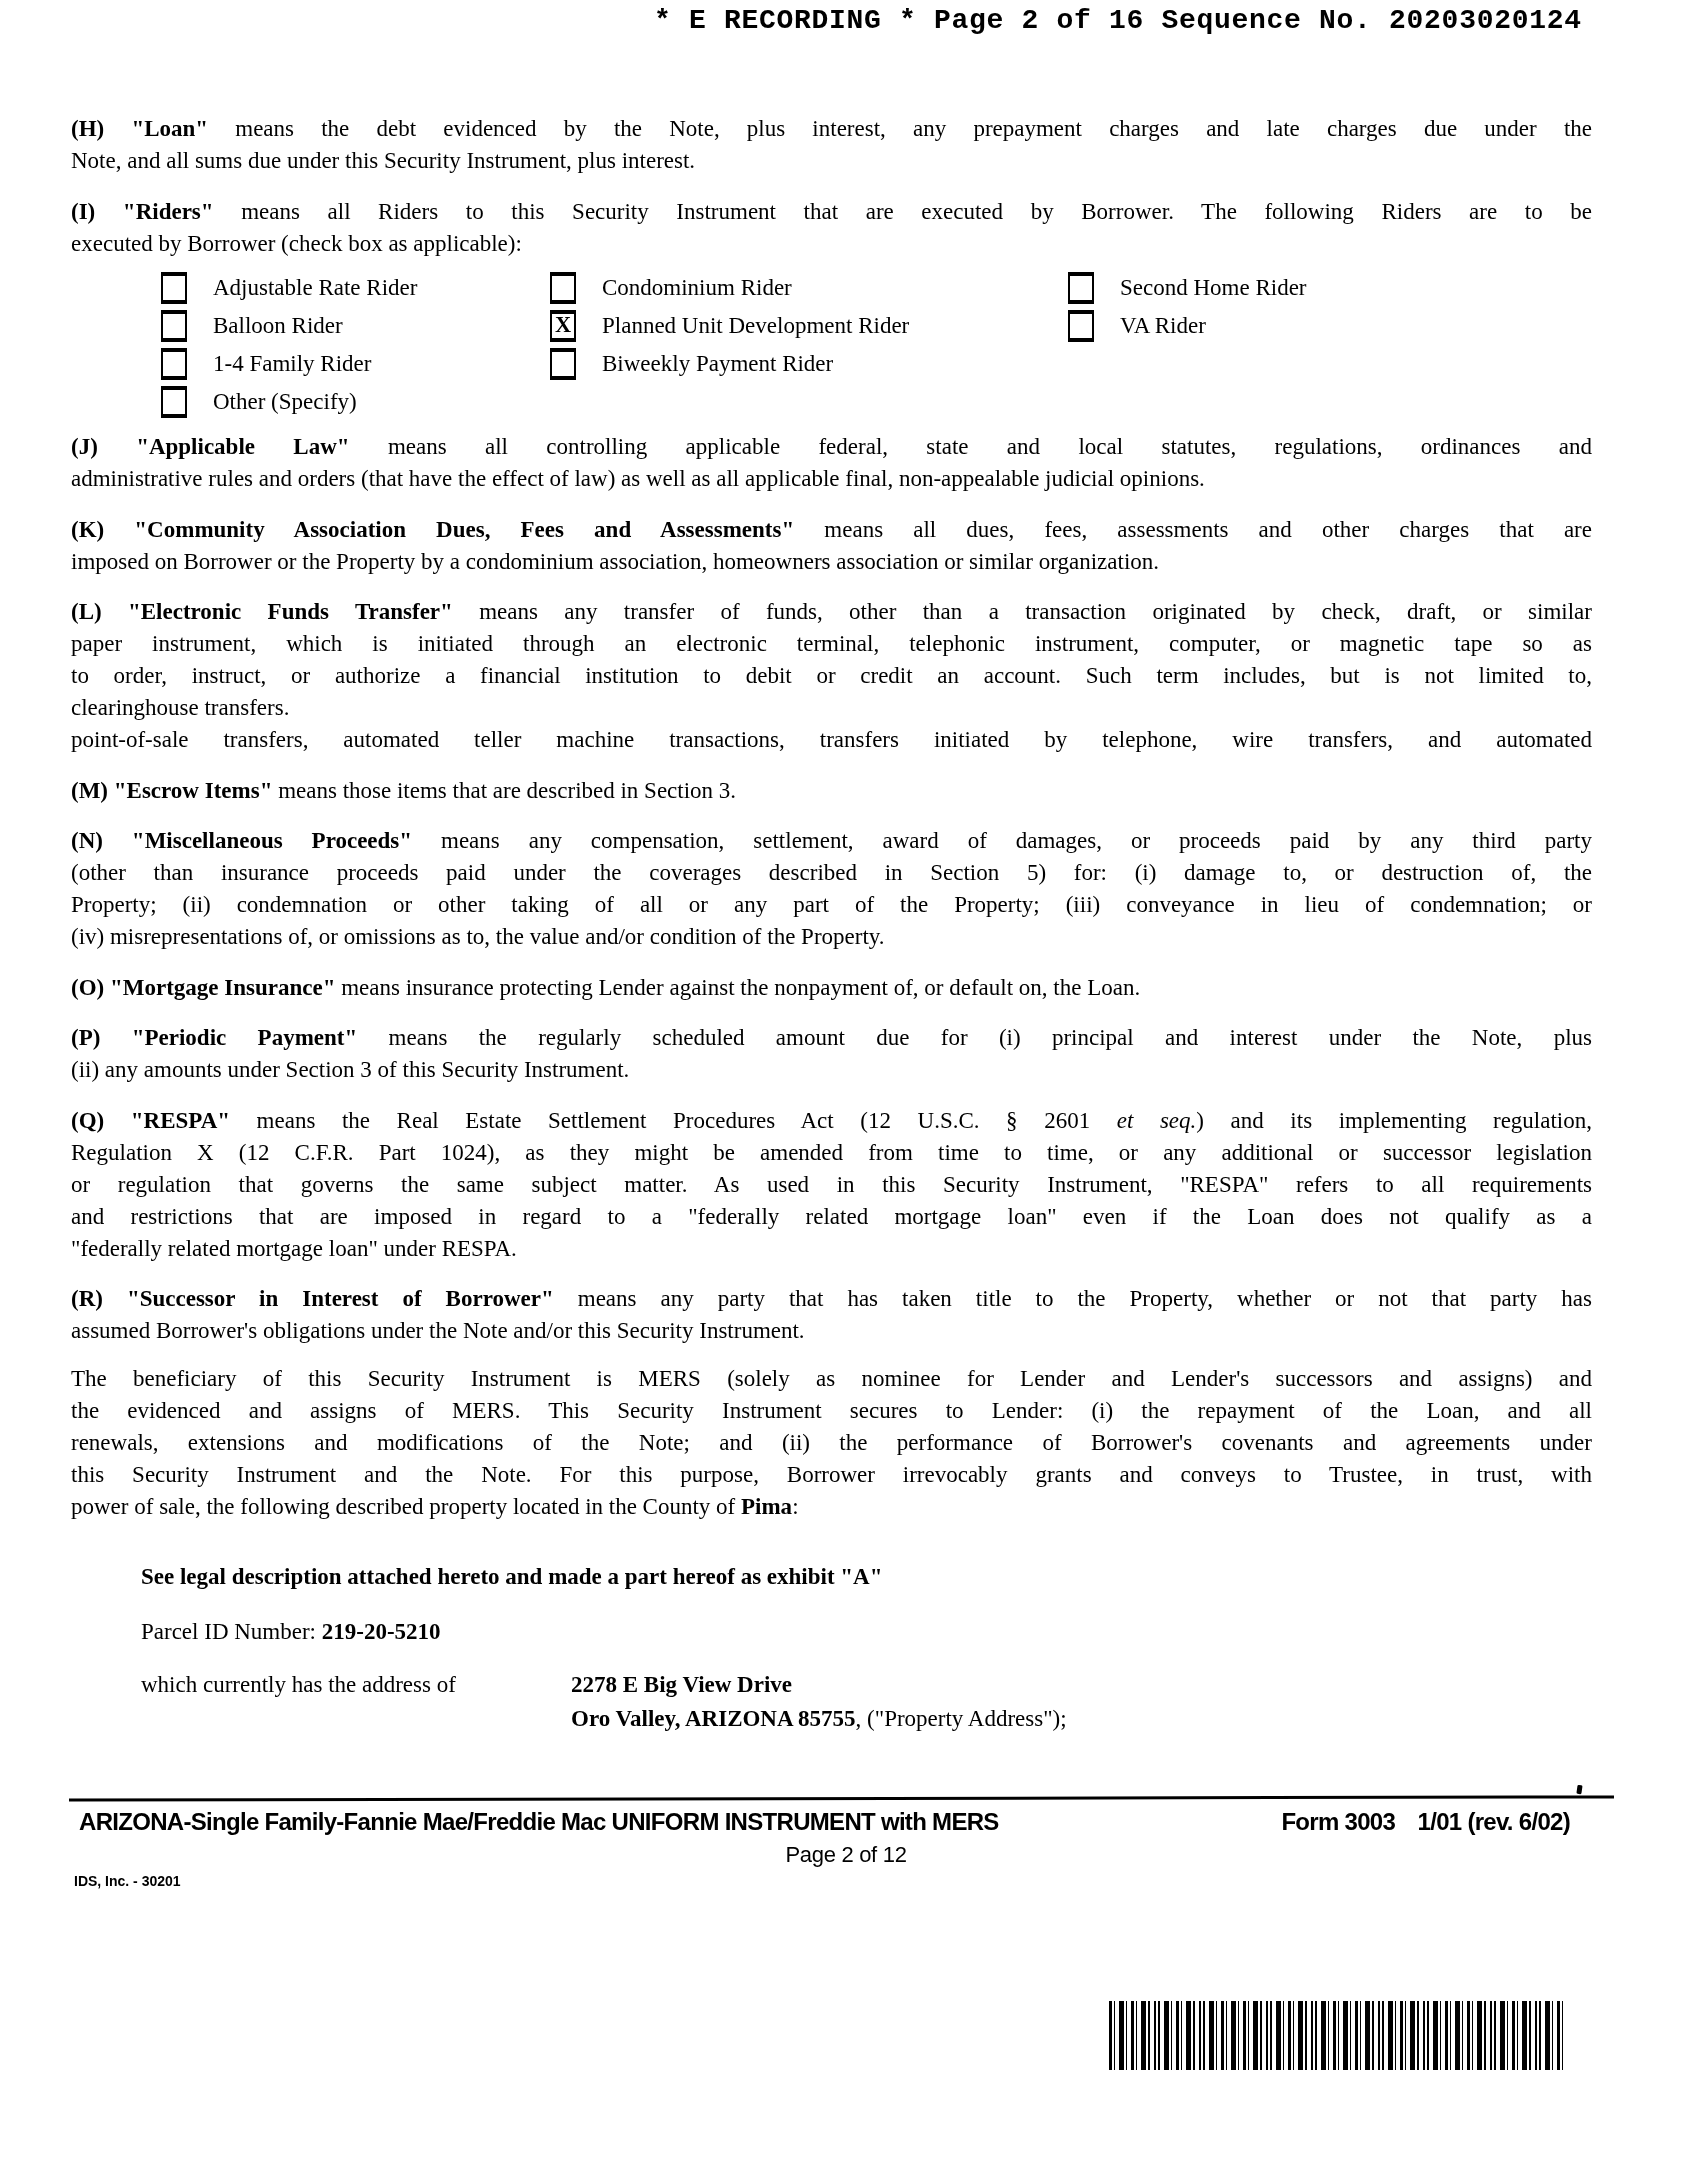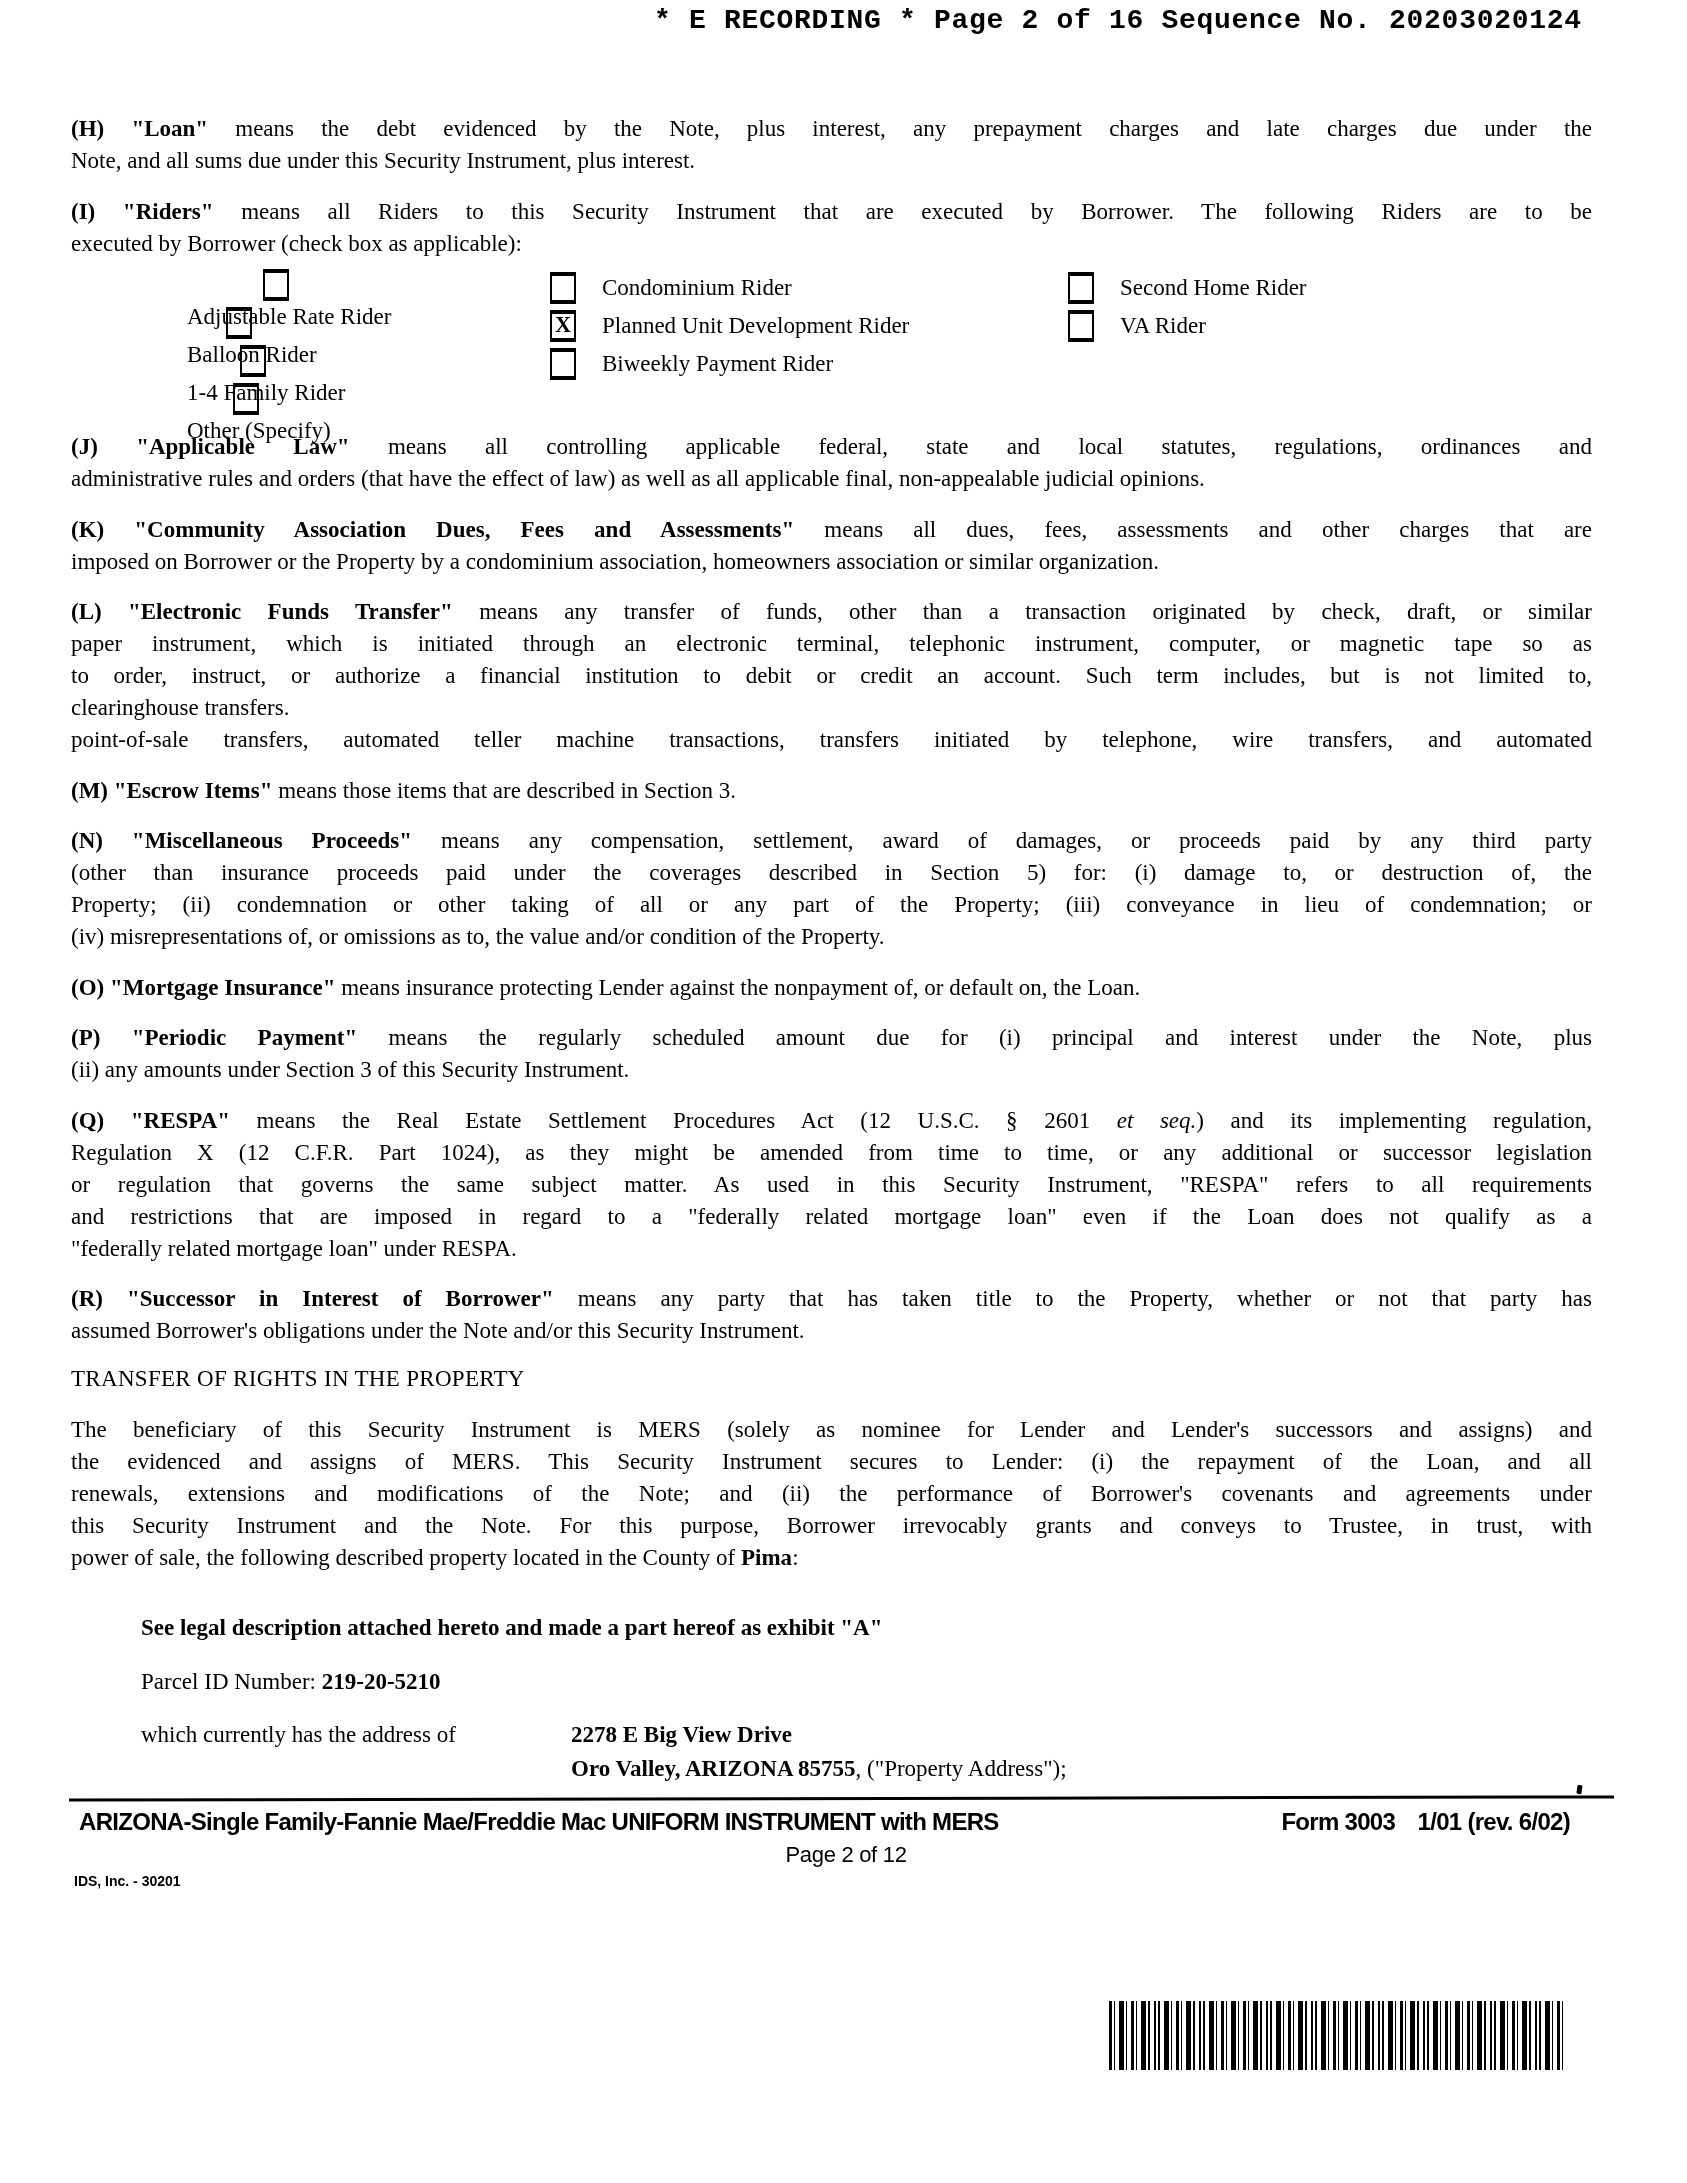--- a/index.html
+++ b/index.html
@@ -15,21 +15,21 @@
   .para{margin-bottom:18.5px;}
   .para.tight{margin-bottom:9.2px;}
   .para.preheading{margin-bottom:16px;}
   b{font-weight:700;}
   i{font-style:italic;}
 
   
   .riders{margin-bottom:10.5px;}
   .rrow{position:relative;height:38px;}
   .rcell{position:absolute;top:0;height:38px;display:flex;align-items:center;}
-  .rcell.c1{left:90px;flex-direction:column;} .rcell.c2{left:479px;} .rcell.c3{left:997px;}
+  .rcell.c1{left:90px;} .rcell.c2{left:479px;} .rcell.c3{left:997px;}
   .cbox{display:inline-block;box-sizing:border-box;width:26px;height:32px;
         border:2.6px solid #000;border-top-width:4.6px;border-bottom-width:4.6px;
         position:relative;flex:0 0 auto;}
   .cbox.checked::after{content:"X";position:absolute;left:0;top:0;right:0;bottom:0;
         display:flex;align-items:center;justify-content:center;
         font-weight:700;font-size:22.4px;line-height:1;}
   .rlabel{margin-left:26px;white-space:nowrap;}
 
   .heading{height:32px;margin-bottom:18.5px;letter-spacing:0.3px;}
   .tpara{margin-bottom:38px;}
@@ -170,21 +170,20 @@
       <div class="ln j"><span>or regulation that governs the same subject matter. As used in this Security Instrument, "RESPA" refers to all requirements</span></div>
       <div class="ln j"><span>and restrictions that are imposed in regard to a "federally related mortgage loan" even if the Loan does not qualify as a</span></div>
       <div class="ln"><span>"federally related mortgage loan" under RESPA.</span></div>
     </div>
 
     <div class="para preheading">
       <div class="ln j"><b>(R) "Successor in Interest of Borrower"</b><span> means any party that has taken title to the Property, whether or not that party has</span></div>
       <div class="ln"><span>assumed Borrower's obligations under the Note and/or this Security Instrument.</span></div>
     </div>
 
-    <div class="heading">TRANSFER OF RIGHTS IN THE PROPERTY</div>
 
     <div class="tpara">
       <div class="ln j"><span>The beneficiary of this Security Instrument is MERS (solely as nominee for Lender and Lender's successors and assigns) and</span></div>
       <div class="ln j"><span>the evidenced and assigns of MERS. This Security Instrument secures to Lender: (i) the repayment of the Loan, and all</span></div>
       <div class="ln j"><span>renewals, extensions and modifications of the Note; and (ii) the performance of Borrower's covenants and agreements under</span></div>
       <div class="ln j"><span>this Security Instrument and the Note. For this purpose, Borrower irrevocably grants and conveys to Trustee, in trust, with</span></div>
       <div class="ln"><span>power of sale, the following described property located in the County of </span><b>Pima</b><span>:</span></div>
     </div>
 
     <div class="legal ind"><b>See legal description attached hereto and made a part hereof as exhibit "A"</b></div>

